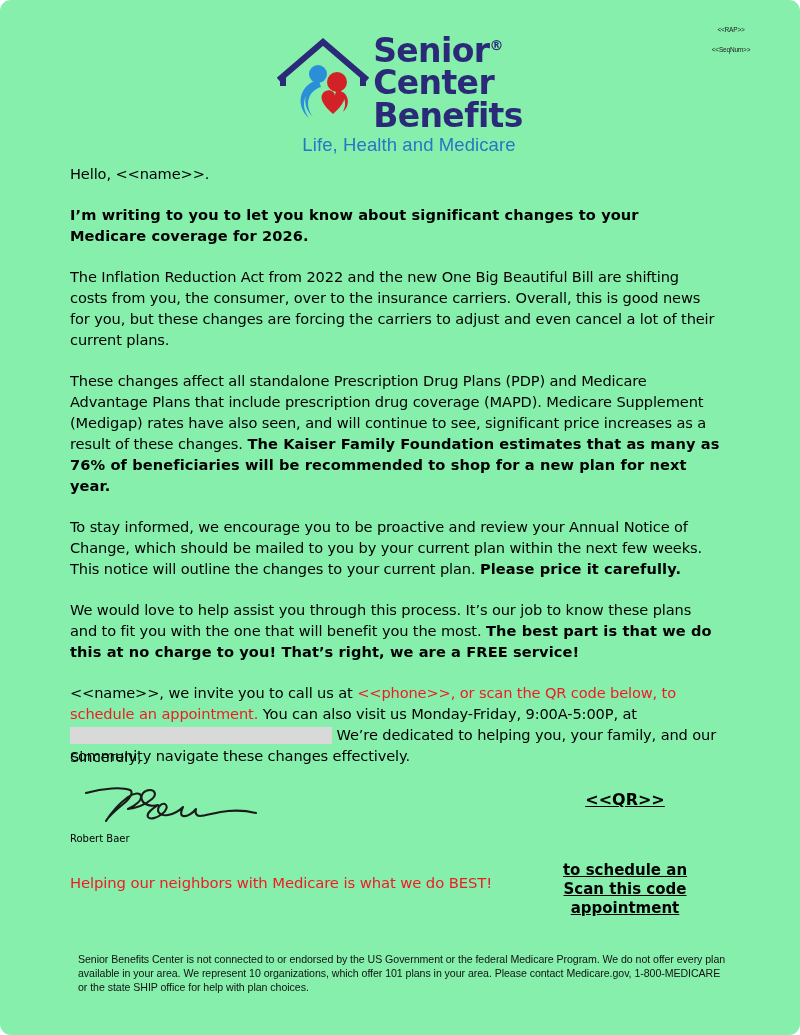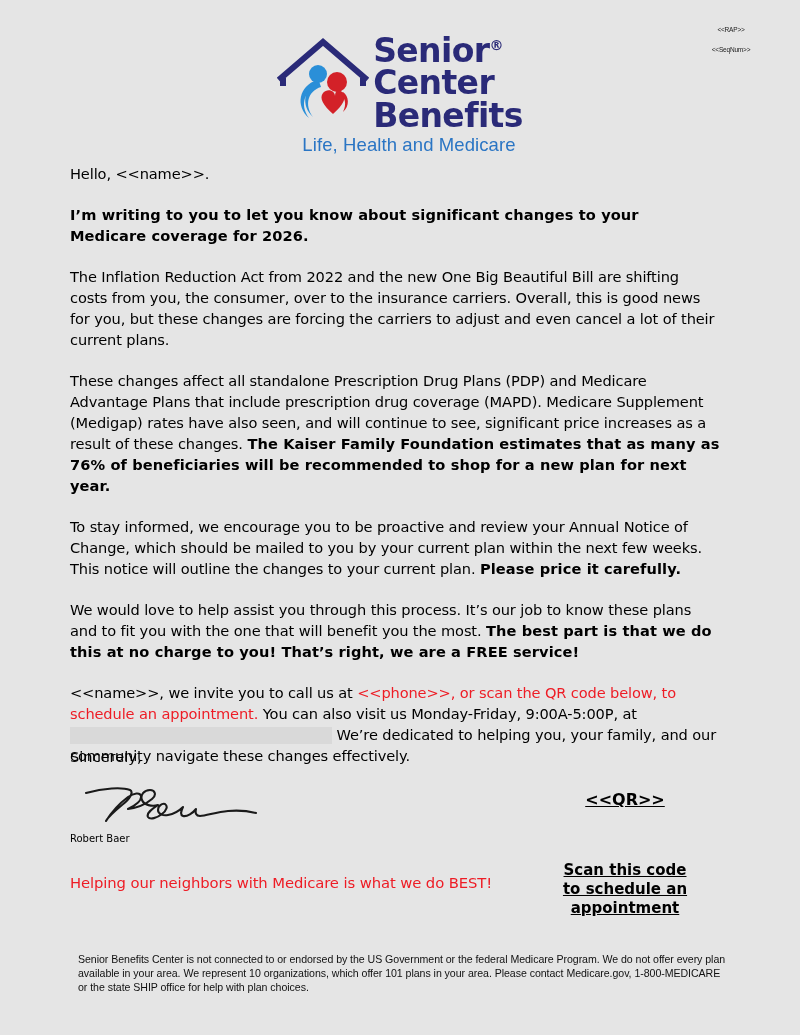--- a/index.html
+++ b/index.html
@@ -14,21 +14,22 @@
     position: relative;
     font-family: "DejaVu Sans", sans-serif;
     color: #000000;
     overflow: hidden;
   }
 
   .page {
     position: relative;
     width: 800px;
     height: 1035px;
-    background: #e5e5e5;
+    background: #86efac;
+    border-radius: 11px;
   }
 
   
   .corner-markers {
     position: absolute;
     top: 26px;
     right: 14px;
     text-align: center;
     width: 110px;
   }
@@ -269,22 +270,22 @@
       <path d="M8 16 C26 11, 44 10, 52 13 C56 15, 52 22, 44 28 C38 33, 30 40, 28 44 C33 36, 42 26, 50 20 C56 16, 62 15, 63 19 C64 24, 56 29, 50 32 C58 31, 68 27, 74 22 C79 18, 77 13, 72 13 C66 13, 62 18, 64 23 C66 28, 74 30, 80 28 C74 32, 68 36, 70 40 C72 43, 79 41, 84 37 C89 33, 90 29, 87 27 C84 26, 80 29, 80 33 C80 37, 85 39, 90 38 C96 37, 102 33, 105 30 C103 34, 102 38, 105 39 C109 40, 115 36, 118 32 C117 36, 118 39, 122 39 C128 39, 138 35, 150 34 C160 33, 170 34, 178 36" fill="none" stroke="#1a1a1a" stroke-width="2.1" stroke-linecap="round" stroke-linejoin="round"></path>
     </svg>
     <div class="sig-name">Robert Baer</div>
   </div>
 
   <div class="tagline-red">Helping our neighbors with Medicare is what we do BEST!</div>
 
   <div class="qr-block">
     <div class="qr-placeholder">&lt;&lt;QR&gt;&gt;</div>
     <div class="qr-caption">
+      <div>to schedule an</div>
       <div>Scan this code</div>
-      <div>to schedule an</div>
       <div>appointment</div>
     </div>
   </div>
 
   <div class="footer">
     <p>Senior Benefits Center is not connected to or endorsed by the US Government or the federal Medicare Program. We do not offer every plan available in your area. We represent 10 organizations, which offer 101 plans in your area. Please contact Medicare.gov, 1-800-MEDICARE or the state SHIP office for help with plan choices.</p>
   </div>
 
 </div>
 

